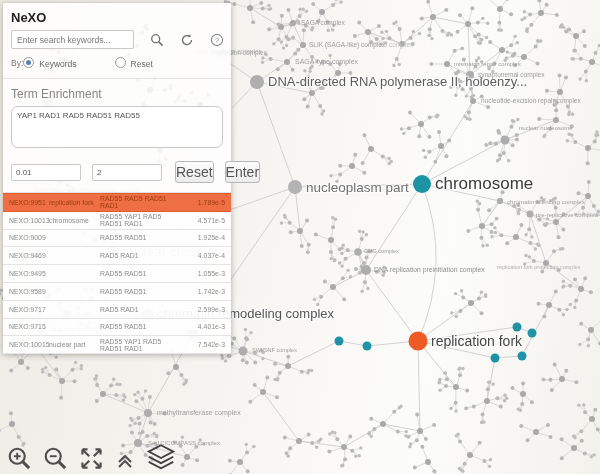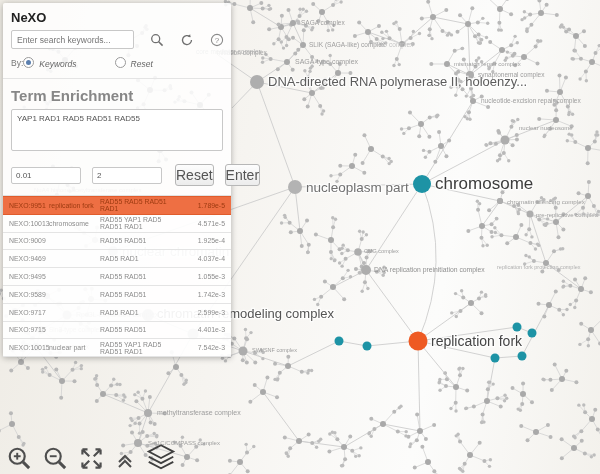--- a/index.html
+++ b/index.html
@@ -23,25 +23,25 @@
     flex:1;height:17px;border:1px solid #c8c8c8;border-radius:2px;
     font-family:inherit;font-size:8.5px;color:#444;padding:0 5px;background:#fff;outline:none;
   }
   .pico{width:14px;height:14px;flex:0 0 auto;cursor:pointer;}
   .by-row{display:flex;align-items:center;margin-top:8px;font-size:8.5px;color:#777;}
   .by-lbl{}
   .radio{display:inline-block;width:9px;height:9px;border:1px solid #9a9a9a;border-radius:50%;
     background:#fff;margin-right:5px;position:relative;vertical-align:-1px;}
   .radio.sel::after{content:"";position:absolute;left:2px;top:2px;width:5px;height:5px;
     border-radius:50%;background:#5b7fae;}
-  .radio-item{margin-right:38px;cursor:pointer;color:#666;font-style:italic;}
+  .radio-item{margin-right:38px;cursor:pointer;color:#666;}
   .divider{border-top:1px solid #e4e4e4;margin-top:9px;}
-  .sec-head{font-size:15px;color:#878787;margin:8px 0 5px;font-weight:bold;}
+  .sec-head{font-size:12px;color:#878787;margin:8px 0 5px;}
   .query-box{
-    width:100%;box-sizing:border-box;height:42px;border:1px solid #c8c8c8;border-radius:2px;
+    width:100%;box-sizing:border-box;height:42px;border:1px solid #c8c8c8;border-radius:7px;
     font-family:inherit;font-size:8px;color:#555;padding:4px 5px;resize:none;background:#fff;outline:none;
   }
   .params-row{display:flex;align-items:center;gap:11px;margin-top:9px;}
   .param-input{width:60px;height:15px;border:1px solid #c8c8c8;border-radius:2px;
     font-family:inherit;font-size:8px;color:#555;padding:0 4px;background:#fff;outline:none;}
   .param-input.second{margin-right:2px;}
   .btn{font-family:Liberation Sans, sans-serif;font-size:14px;color:#555;padding:2px 0;border:1px solid #b7b7b7;
     border-radius:3px;background:linear-gradient(#fdfdfd,#ececec);cursor:pointer;}
   .results{margin-top:9px;border-top:1px solid #e2e2e2;}
   .rrow{

